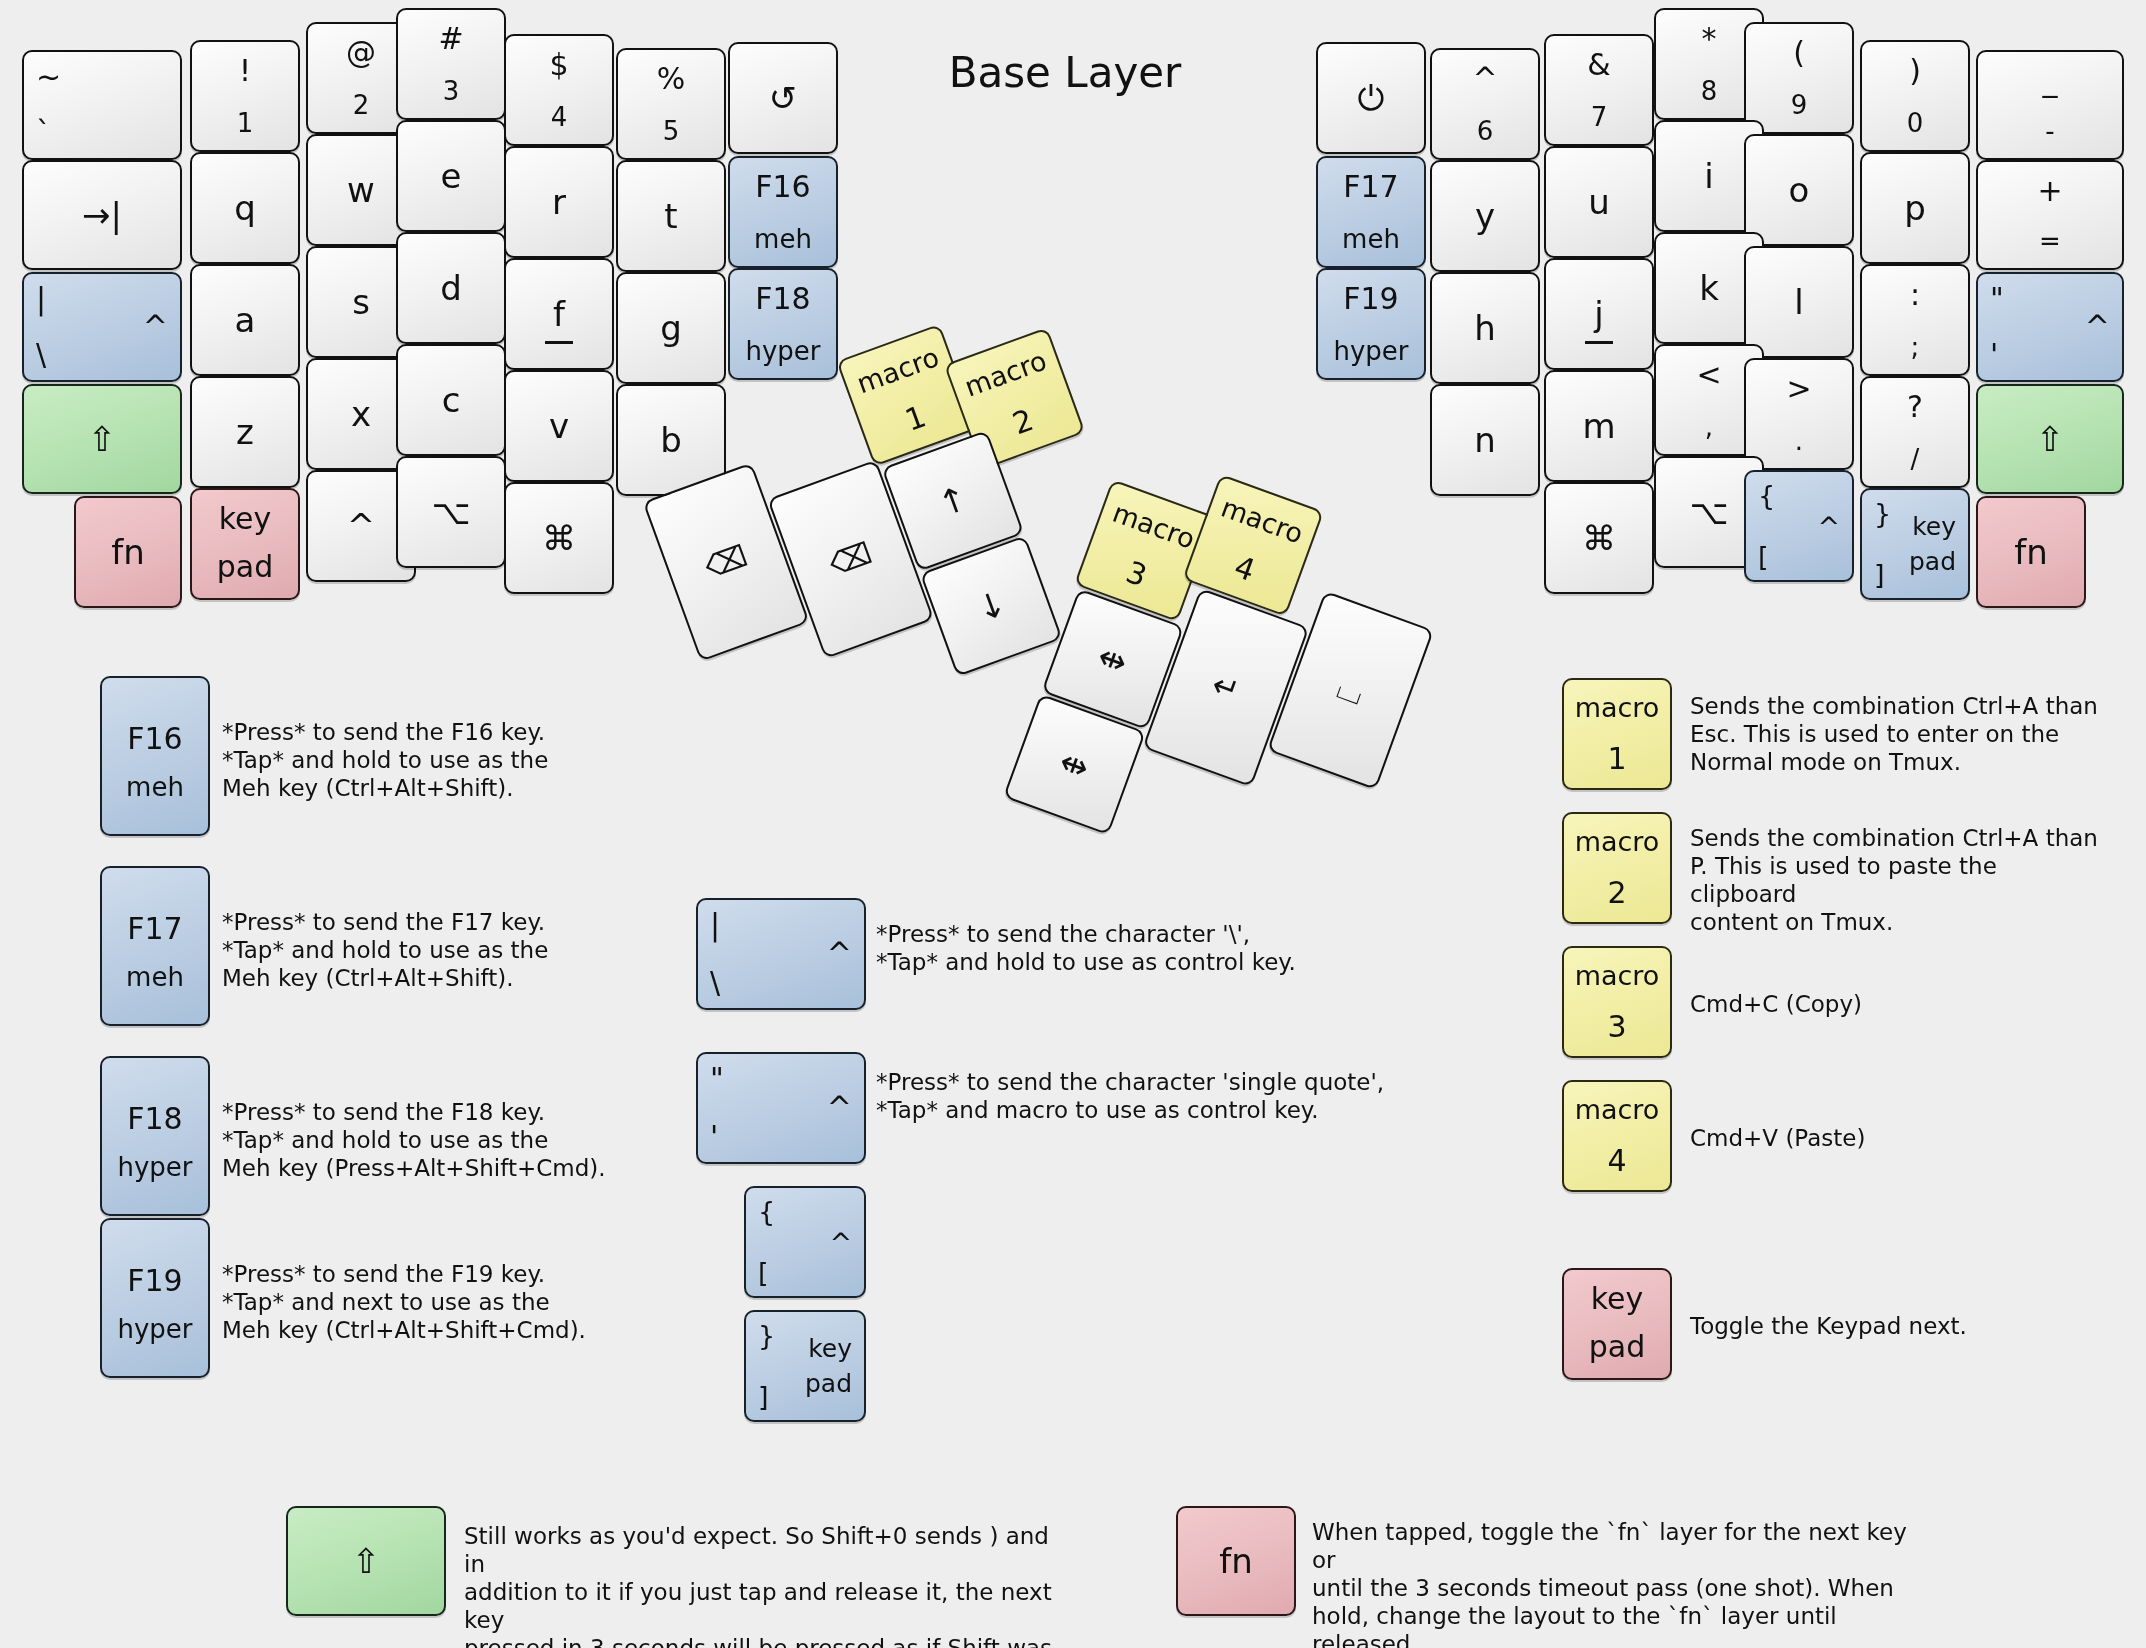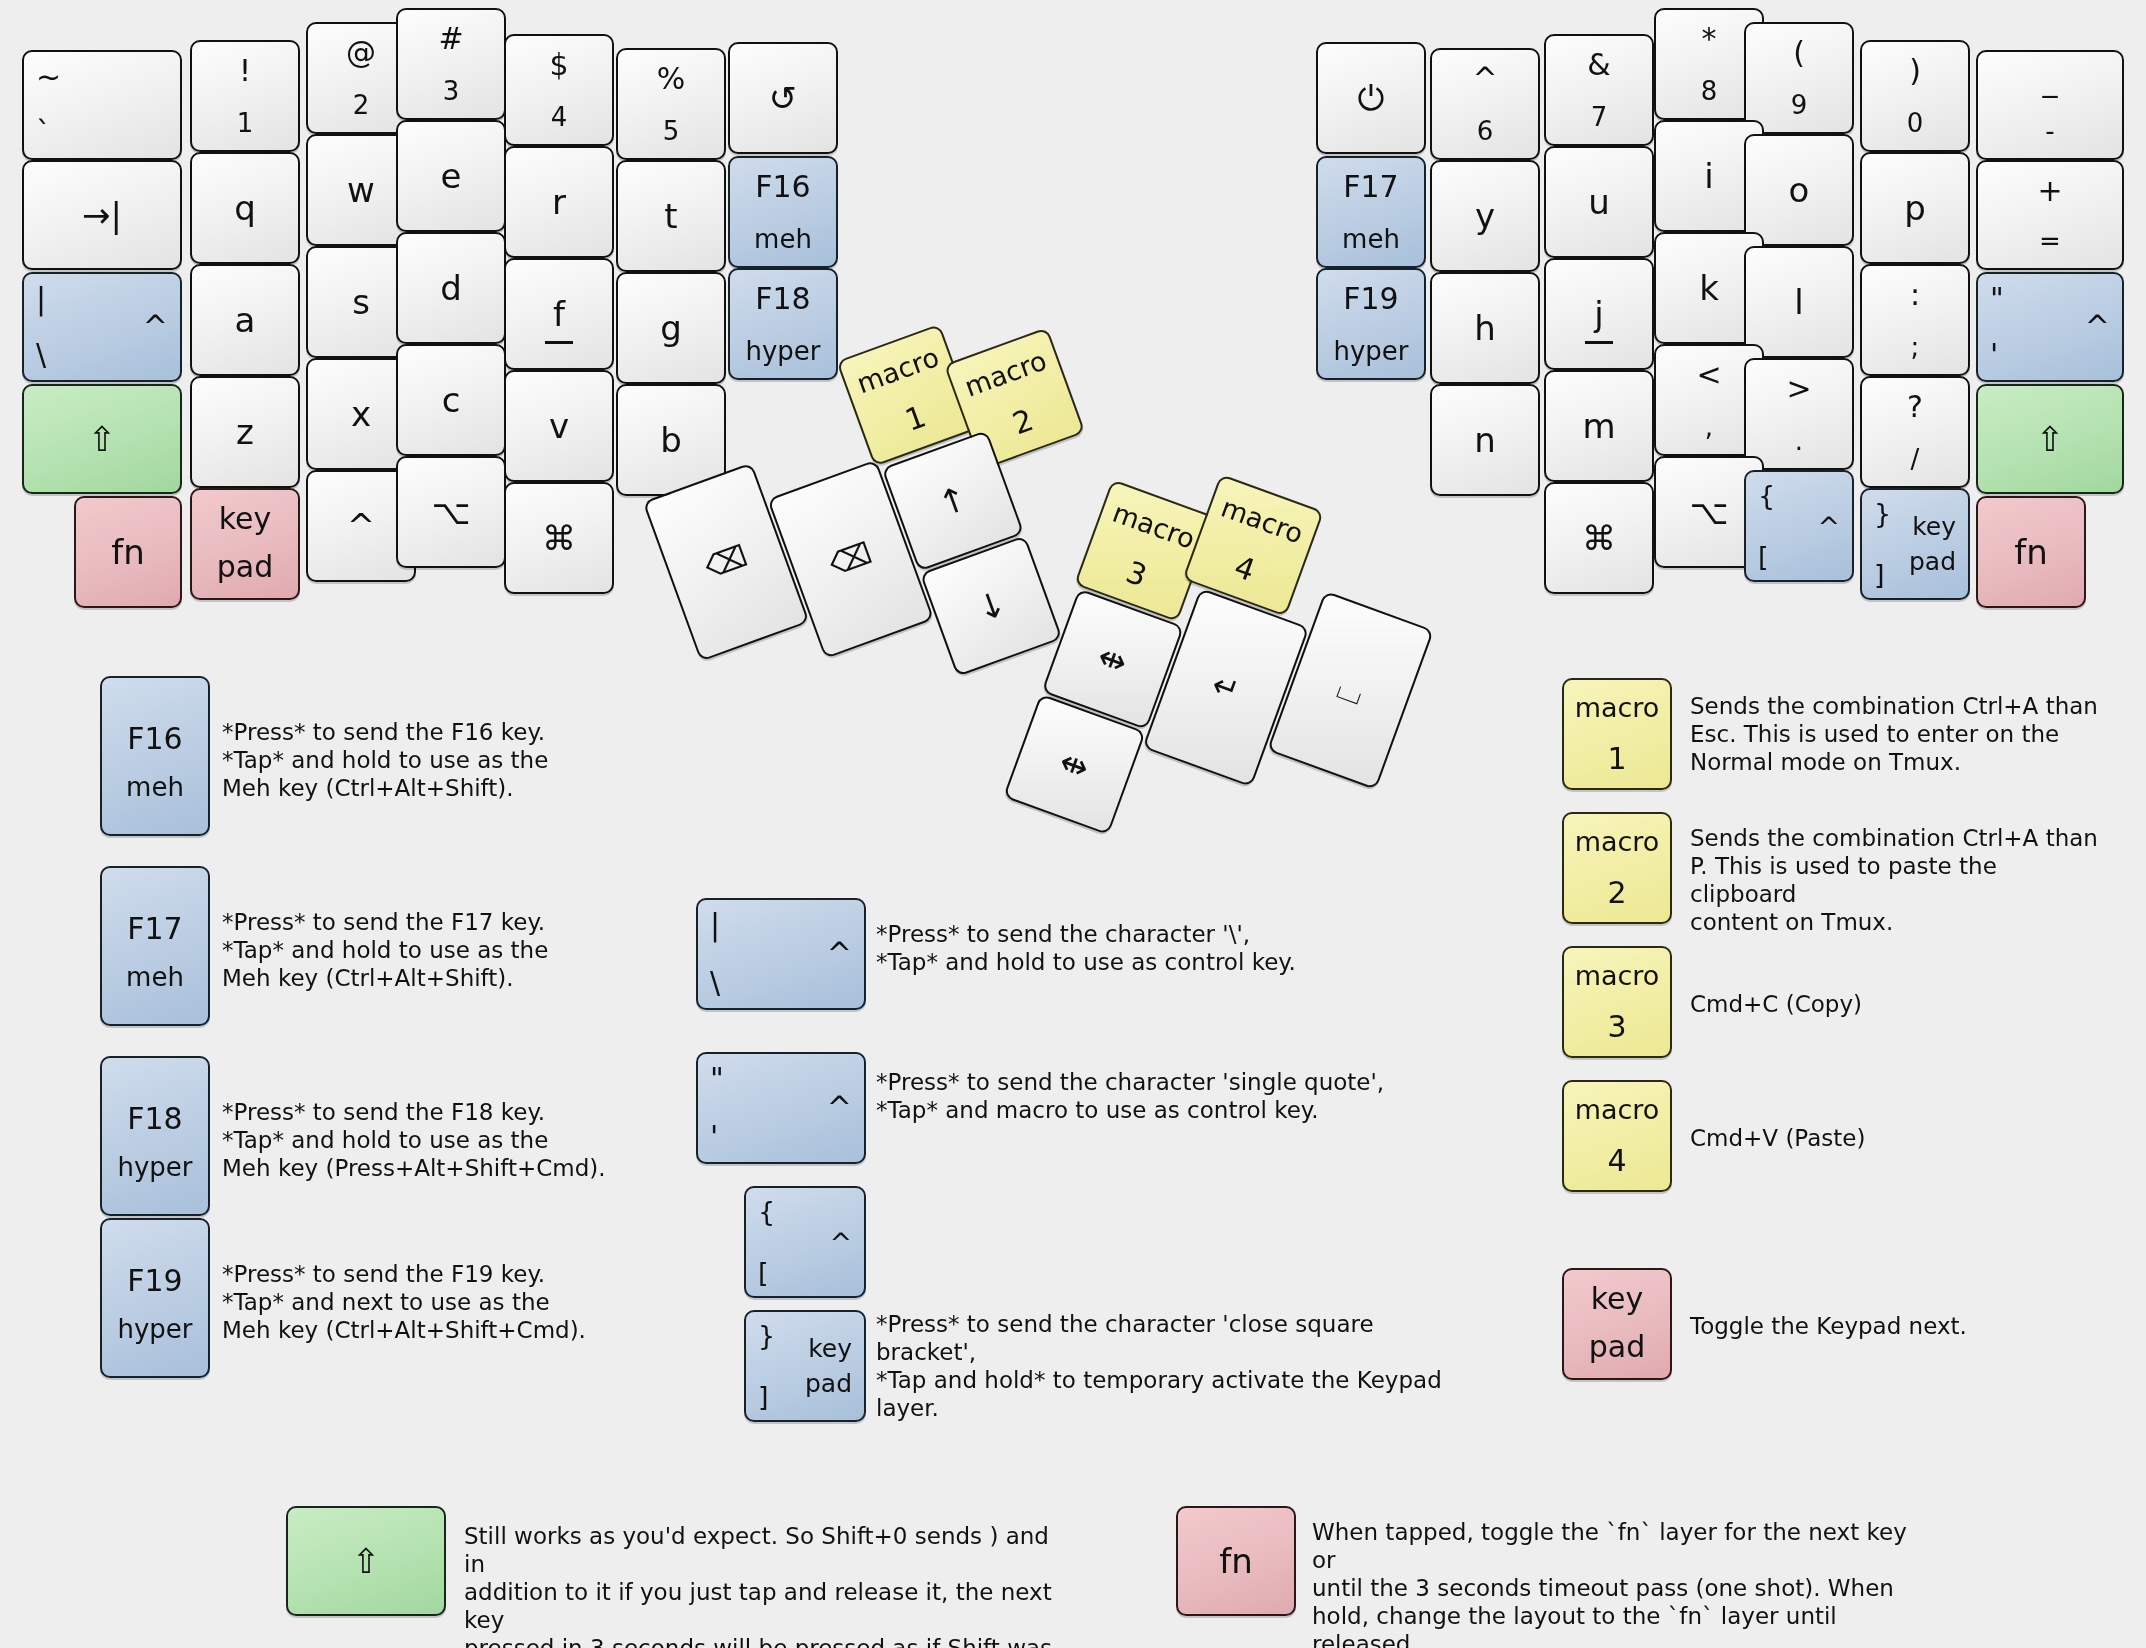--- a/index.html
+++ b/index.html
@@ -92,20 +92,21 @@
 
   
   .rot-l { transform-origin: 0 0; }
   .rot-r { transform-origin: 0 0; }
 </style>
 </head>
 <body>
 
 <div id="root">
 
+  <div id="title">Base Layer</div>
 
   <div class="key" style="left:22px;top:50px;width:160px;height:110px;">
     <span class="lbl tl">~</span>
     <span class="lbl bl">`</span>
   </div>
   <div class="key" style="left:190px;top:40px;width:110px;height:112px;">
     <span class="lbl topc">!</span>
     <span class="lbl botc">1</span>
   </div>
   <div class="key" style="left:306px;top:22px;width:110px;height:112px;">
@@ -434,23 +435,20 @@
     <span class="lbl bl" style="font-size:27px;">[</span>
     <span class="lbl tr" style="top:50%;transform:translateY(-50%);font-size:27px;">^</span>
   </div>
 
   <div class="key k-blue legend-key" style="left:744px;top:1310px;width:122px;height:112px;">
     <span class="lbl tl" style="font-size:27px;">}</span>
     <span class="lbl bl" style="font-size:27px;">]</span>
     <span class="lbl tr" style="top:24px;font-size:25px;">key</span>
     <span class="lbl br" style="bottom:24px;font-size:25px;">pad</span>
   </div>
-  <div class="legend-text" style="left:876px;top:1310px;width:600px;">*Press* to send the character 'close square bracket',
-*Tap and hold* to temporary activate the Keypad
-layer.</div>
 
   <div class="key k-yellow legend-key" style="left:1562px;top:678px;width:110px;height:112px;">
     <span class="lbl topc" style="font-size:27px;">macro</span>
     <span class="lbl botc" style="font-size:30px;">1</span>
   </div>
   <div class="legend-text" style="left:1690px;top:692px;width:420px;">Sends the combination Ctrl+A than
 Esc. This is used to enter on the
 Normal mode on Tmux.</div>
 
   <div class="key k-yellow legend-key" style="left:1562px;top:812px;width:110px;height:112px;">

